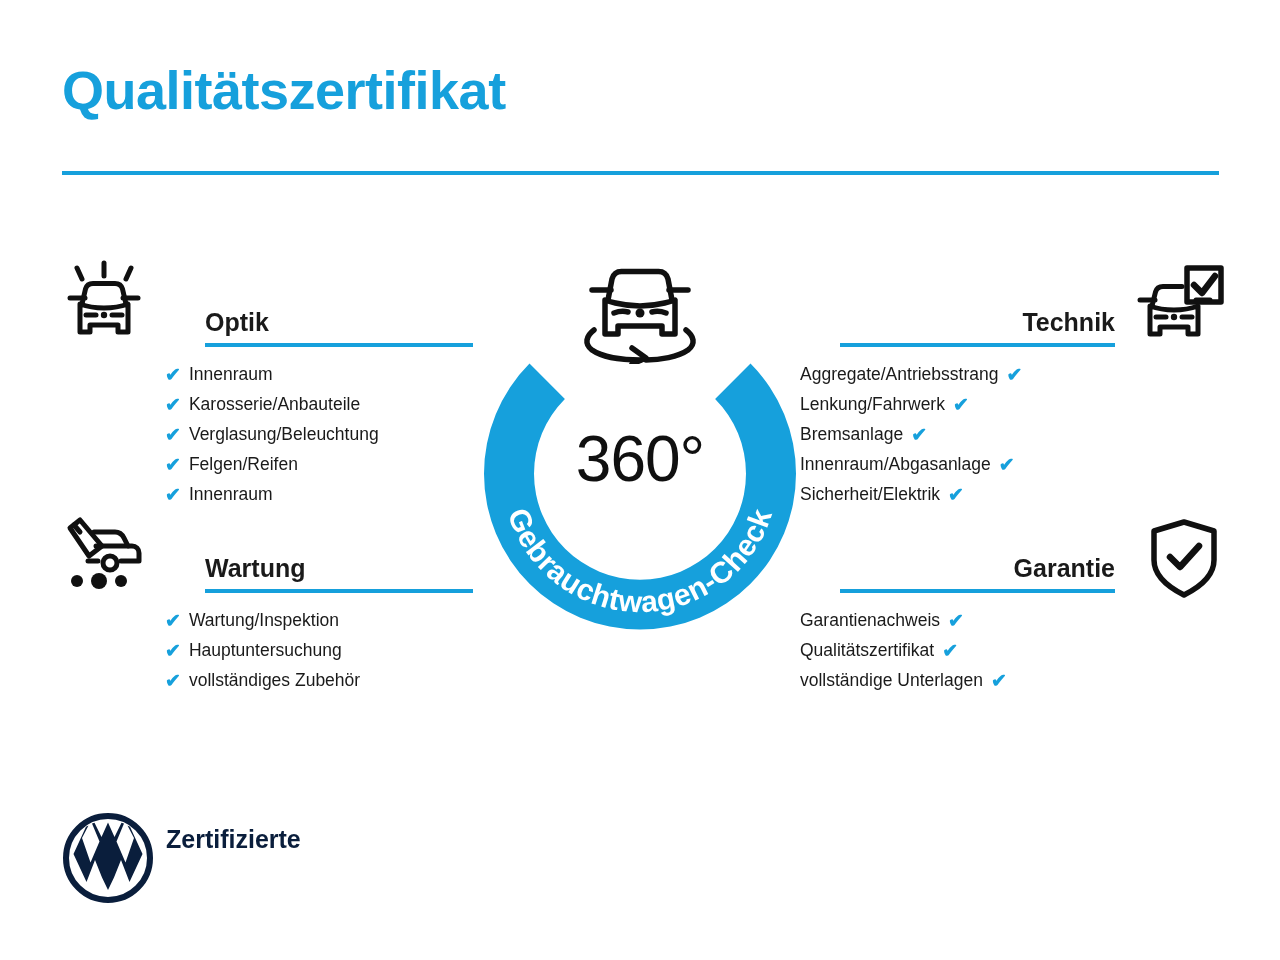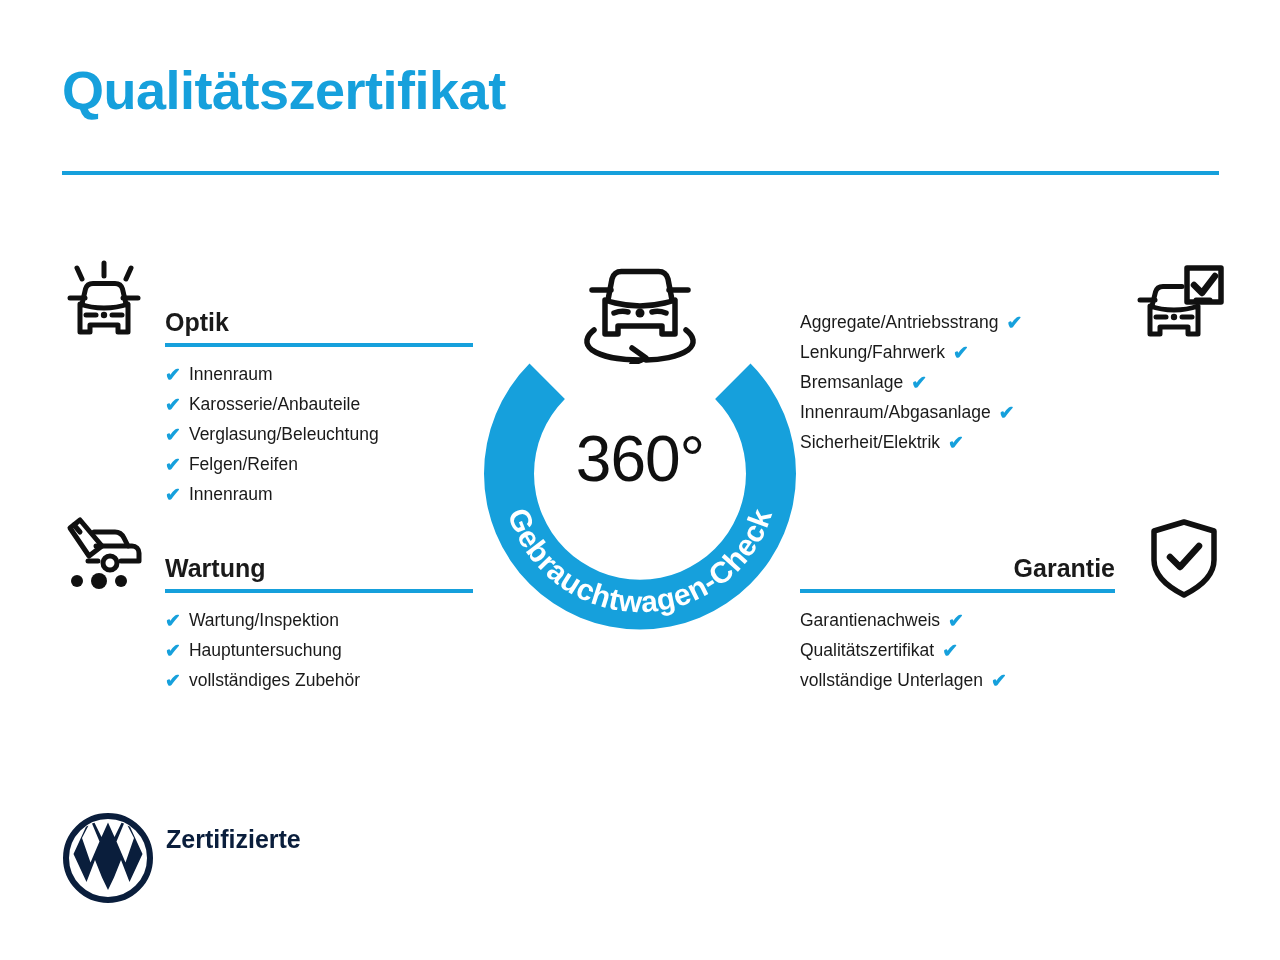--- a/index.html
+++ b/index.html
@@ -45,20 +45,21 @@
     background: #16A0DC;
   }
 
   
   .section {
     position: absolute;
   }
   .section-head {
     position: relative;
     height: 52px;
+    margin-left: 40px;
   }
   .section-title {
     position: absolute;
     bottom: 10px;
     font-size: 25px;
     font-weight: bold;
     color: #1a1a1a;
     white-space: nowrap;
   }
   .section-underline {
@@ -311,20 +312,24 @@
         <span>Hauptuntersuchung</span>
       </li>
       <li>
         <span class="check">✔</span>
         <span>vollständiges Zubehör</span>
       </li>
     </ul>
   </div>
 
   <div class="section" id="section-technik">
+    <div class="section-head">
+      <div class="section-title">Technik</div>
+      <div class="section-underline"></div>
+    </div>
     <ul class="list right-list">
       <li>
         <span>Aggregate/Antriebsstrang</span>
         <span class="check">✔</span>
       </li>
       <li>
         <span>Lenkung/Fahrwerk</span>
         <span class="check">✔</span>
       </li>
       <li>

